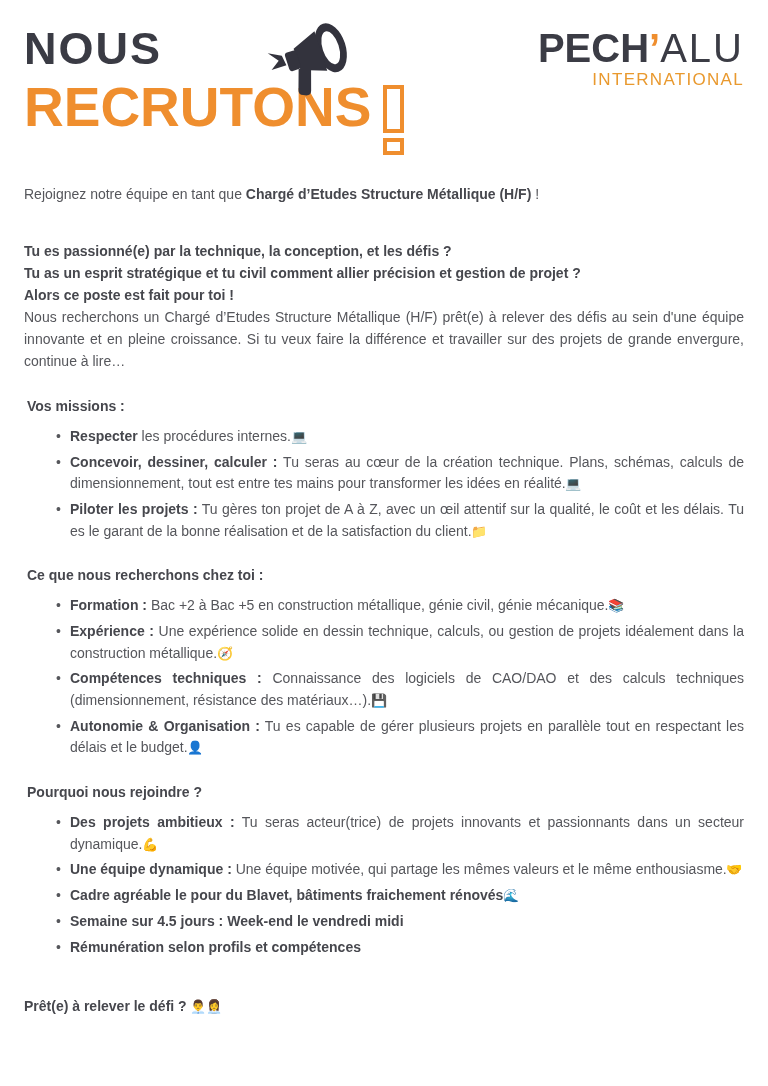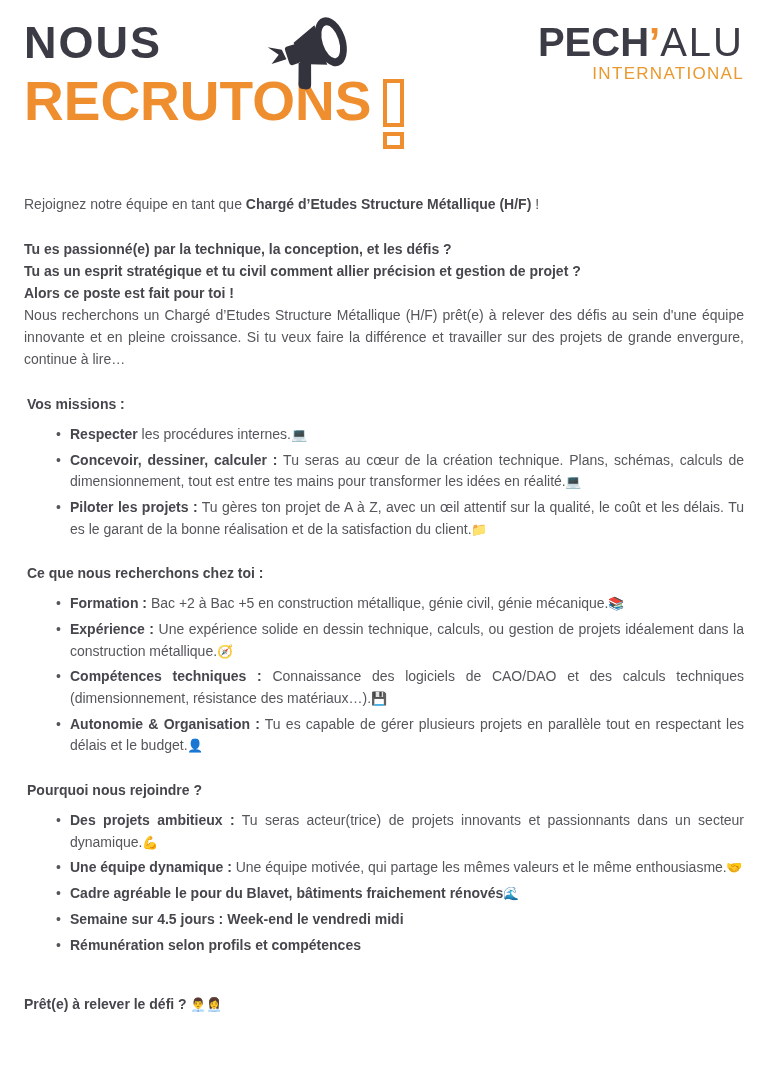--- a/index.html
+++ b/index.html
@@ -4,21 +4,21 @@
 <style>
   html,body{margin:0;padding:0;background:#ffffff;}
   .page{
     position:relative;
     width:768px;height:1086px;
     background:#ffffff;
     overflow:hidden;
     font-family:"Liberation Sans", sans-serif;
     color:#55565b;
     box-sizing:border-box;
-    padding:10px 24px 0 24px;
+    padding:16px 24px 0 24px;
   }
   
   .header{display:flex;justify-content:space-between;align-items:flex-start;height:168px;}
   .header-left{position:relative;width:470px;}
   .title-nous{
     font-size:45px;font-weight:800;letter-spacing:2px;line-height:1;
     color:#3a3b44;margin-top:10px;
   }
   .recrutons-row{display:flex;align-items:flex-start;margin-top:10px;}
   .title-recrutons{
@@ -30,23 +30,23 @@
   .excl .dot{width:13px;height:9px;border:4px solid #ef8e2e;background:#fff;margin-top:5px;}
   .sr-only{position:absolute;width:1px;height:1px;overflow:hidden;clip:rect(0 0 0 0);}
   .megaphone{position:absolute;left:234px;top:-8px;}
   .header-right{text-align:right;padding-top:12px;}
   .brand{font-size:40px;line-height:1;color:#3b3c45;white-space:nowrap;}
   .brand .b1{font-weight:700;}
   .brand .ap{font-weight:700;color:#ef8e2e;}
   .brand .b2{font-weight:300;letter-spacing:2px;}
   .brand-sub{color:#e9992e;font-size:17px;letter-spacing:1.3px;margin-top:2px;font-weight:400;}
   
-  .intro{margin-top:16px;font-size:14px;line-height:1.5;}
+  .intro{font-size:14px;line-height:1.5;}
   .b{font-weight:700;color:#46474d;}
-  .hook{margin-top:24px;font-size:14px;line-height:1.57;font-weight:700;color:#46474d;}
+  .hook{margin-top:36px;font-size:14px;line-height:1.57;font-weight:700;color:#46474d;}
   .hook-para{font-size:14px;line-height:1.57;text-align:justify;color:#55565b;}
   .section-heading{margin-top:25px;font-size:14px;font-weight:700;color:#46474d;padding-left:3px;}
   ul.bullets{margin:12px 0 0 0;padding:0 0 0 32px;list-style:none;}
   ul.bullets li{
     position:relative;font-size:14px;line-height:1.55;text-align:justify;
     margin-bottom:4px;padding-left:14px;color:#55565b;
   }
   ul.bullets li::before{
     content:"•";position:absolute;left:0;top:0;color:#55565b;font-size:14px;
   }

